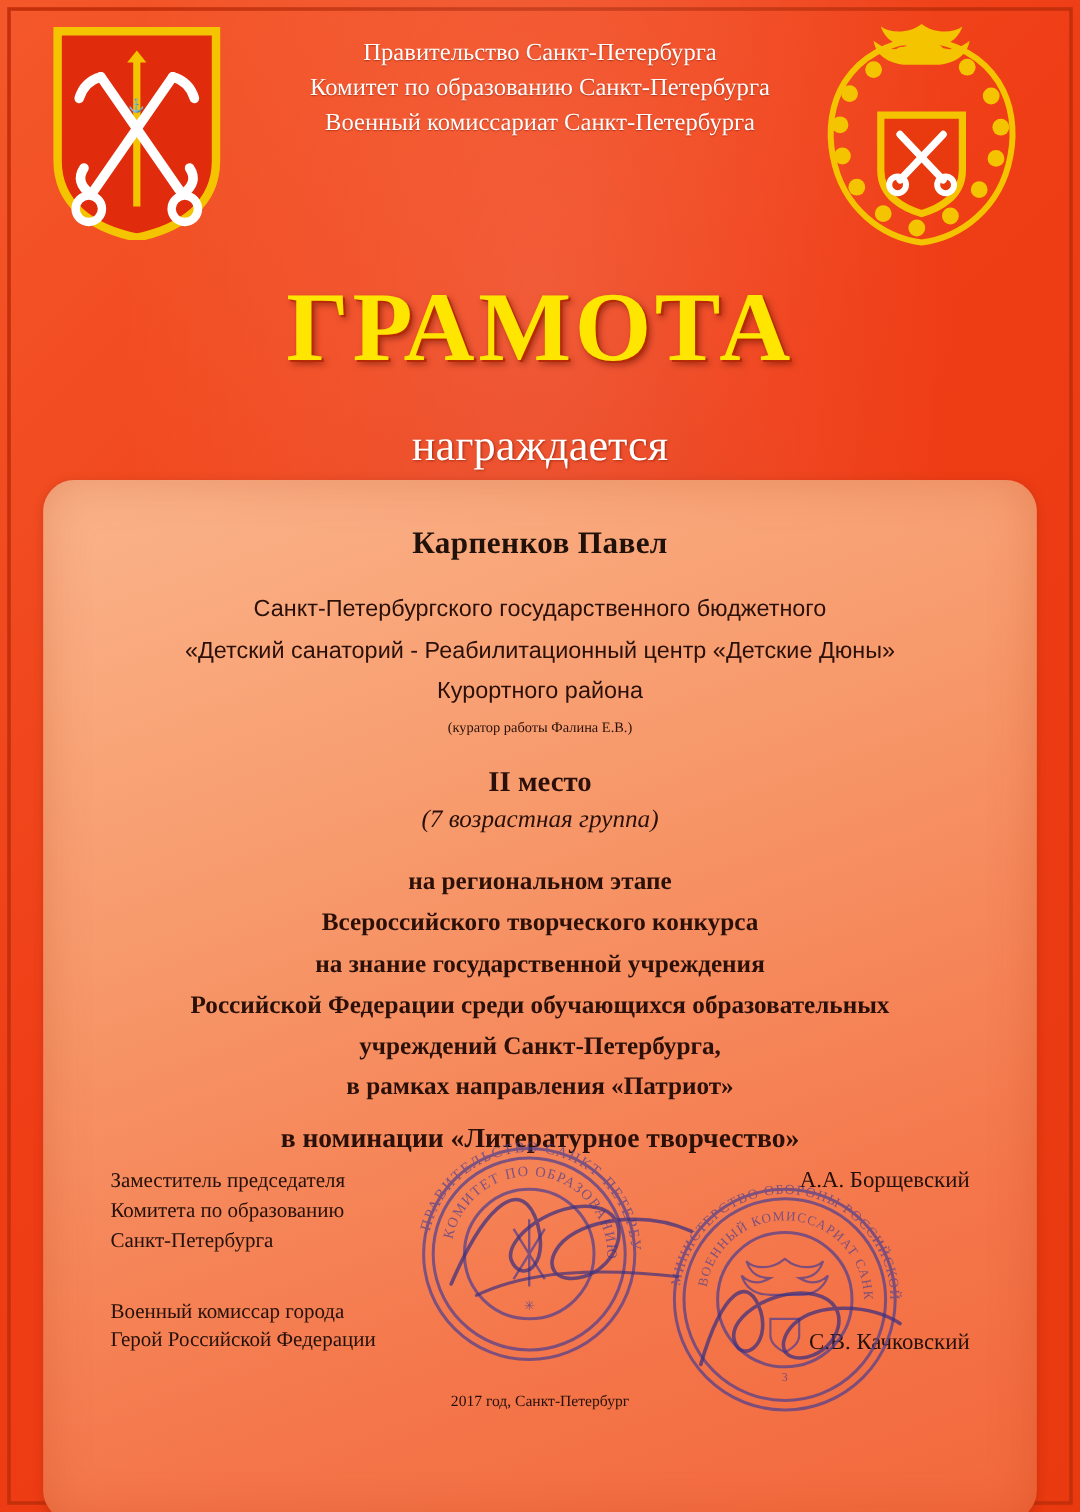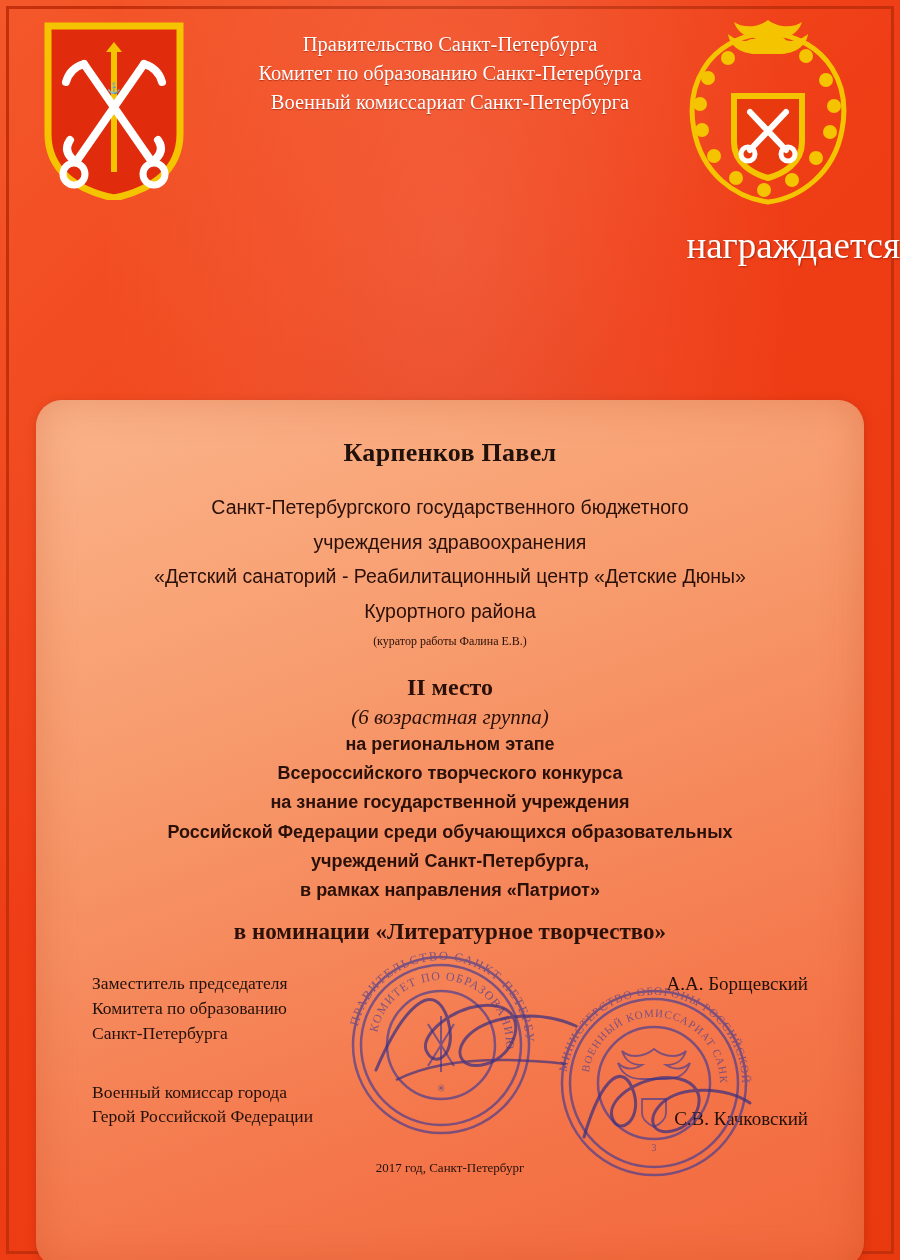--- a/index.html
+++ b/index.html
@@ -88,23 +88,22 @@
     font-size: 82px;
     letter-spacing: 3px;
     color: #ffe600;
     text-shadow: 2px 2px 0 #b82a05, 3px 3px 5px rgba(90,15,0,0.55);
     margin-top: 8px;
   }
   .nagrazhdaetsya {
     font-family: "Liberation Serif", serif;
     font-size: 37px;
     color: #ffffff;
-    margin-top: 6px;
+    margin-top: 30px;
     text-shadow: 1px 1px 2px rgba(120,20,0,0.55);
-    text-align: right;
   }
 
   
   .panel {
     position: absolute;
     left: 36px;
     top: 400px;
     width: 828px;
     height: 868px;
     border-radius: 26px;
@@ -147,25 +146,25 @@
     margin-top: 22px;
     font-size: 24px;
     font-weight: bold;
   }
   .age-group {
     font-size: 21px;
     font-style: italic;
     margin-top: 4px;
   }
   .stage {
-    margin-top: 0;
-    font-size: 18px;
+    margin-top: 22px;
+    font-size: 21px;
     line-height: 1.62;
     font-weight: bold;
-    font-family: Liberation Sans, sans-serif;
+    font-family: Liberation Serif, serif;
   }
   .nomination {
     margin-top: 14px;
     font-size: 23px;
     font-weight: bold;
   }
 
   
   .signatures {
     position: absolute;
@@ -301,37 +300,37 @@
           <path d="M72 94 L108 132"></path>
           <path d="M108 94 L72 132"></path>
         </g>
         <circle cx="70" cy="136" r="7" fill="none" stroke="#ffffff" stroke-width="5"></circle>
         <circle cx="110" cy="136" r="7" fill="none" stroke="#ffffff" stroke-width="5"></circle>
       </svg>
     </div>
   </div>
 
   <div class="title-block">
+    <div class="gramota">ГРАМОТА</div>
     <div class="nagrazhdaetsya">награждается</div>
   </div>
 
   <div class="panel">
     <div class="panel-inner">
       <div class="recipient">Карпенков Павел</div>
 
       <div class="org">
         <div>Санкт-Петербургского государственного бюджетного</div>
-        <div>учреждения здравоохранения</div>
         <div>«Детский санаторий - Реабилитационный центр «Детские Дюны»</div>
         <div>Курортного района</div>
         <div class="curator">(куратор работы Фалина Е.В.)</div>
       </div>
 
       <div class="place">II место</div>
-      <div class="age-group">(6 возрастная группа)</div>
+      <div class="age-group">(7 возрастная группа)</div>
 
       <div class="stage">
         <div>на региональном этапе</div>
         <div>Всероссийского творческого конкурса</div>
         <div>на знание государственной учреждения</div>
         <div>Российской Федерации среди обучающихся образовательных</div>
         <div>учреждений Санкт-Петербурга,</div>
         <div>в рамках направления «Патриот»</div>
       </div>
 

